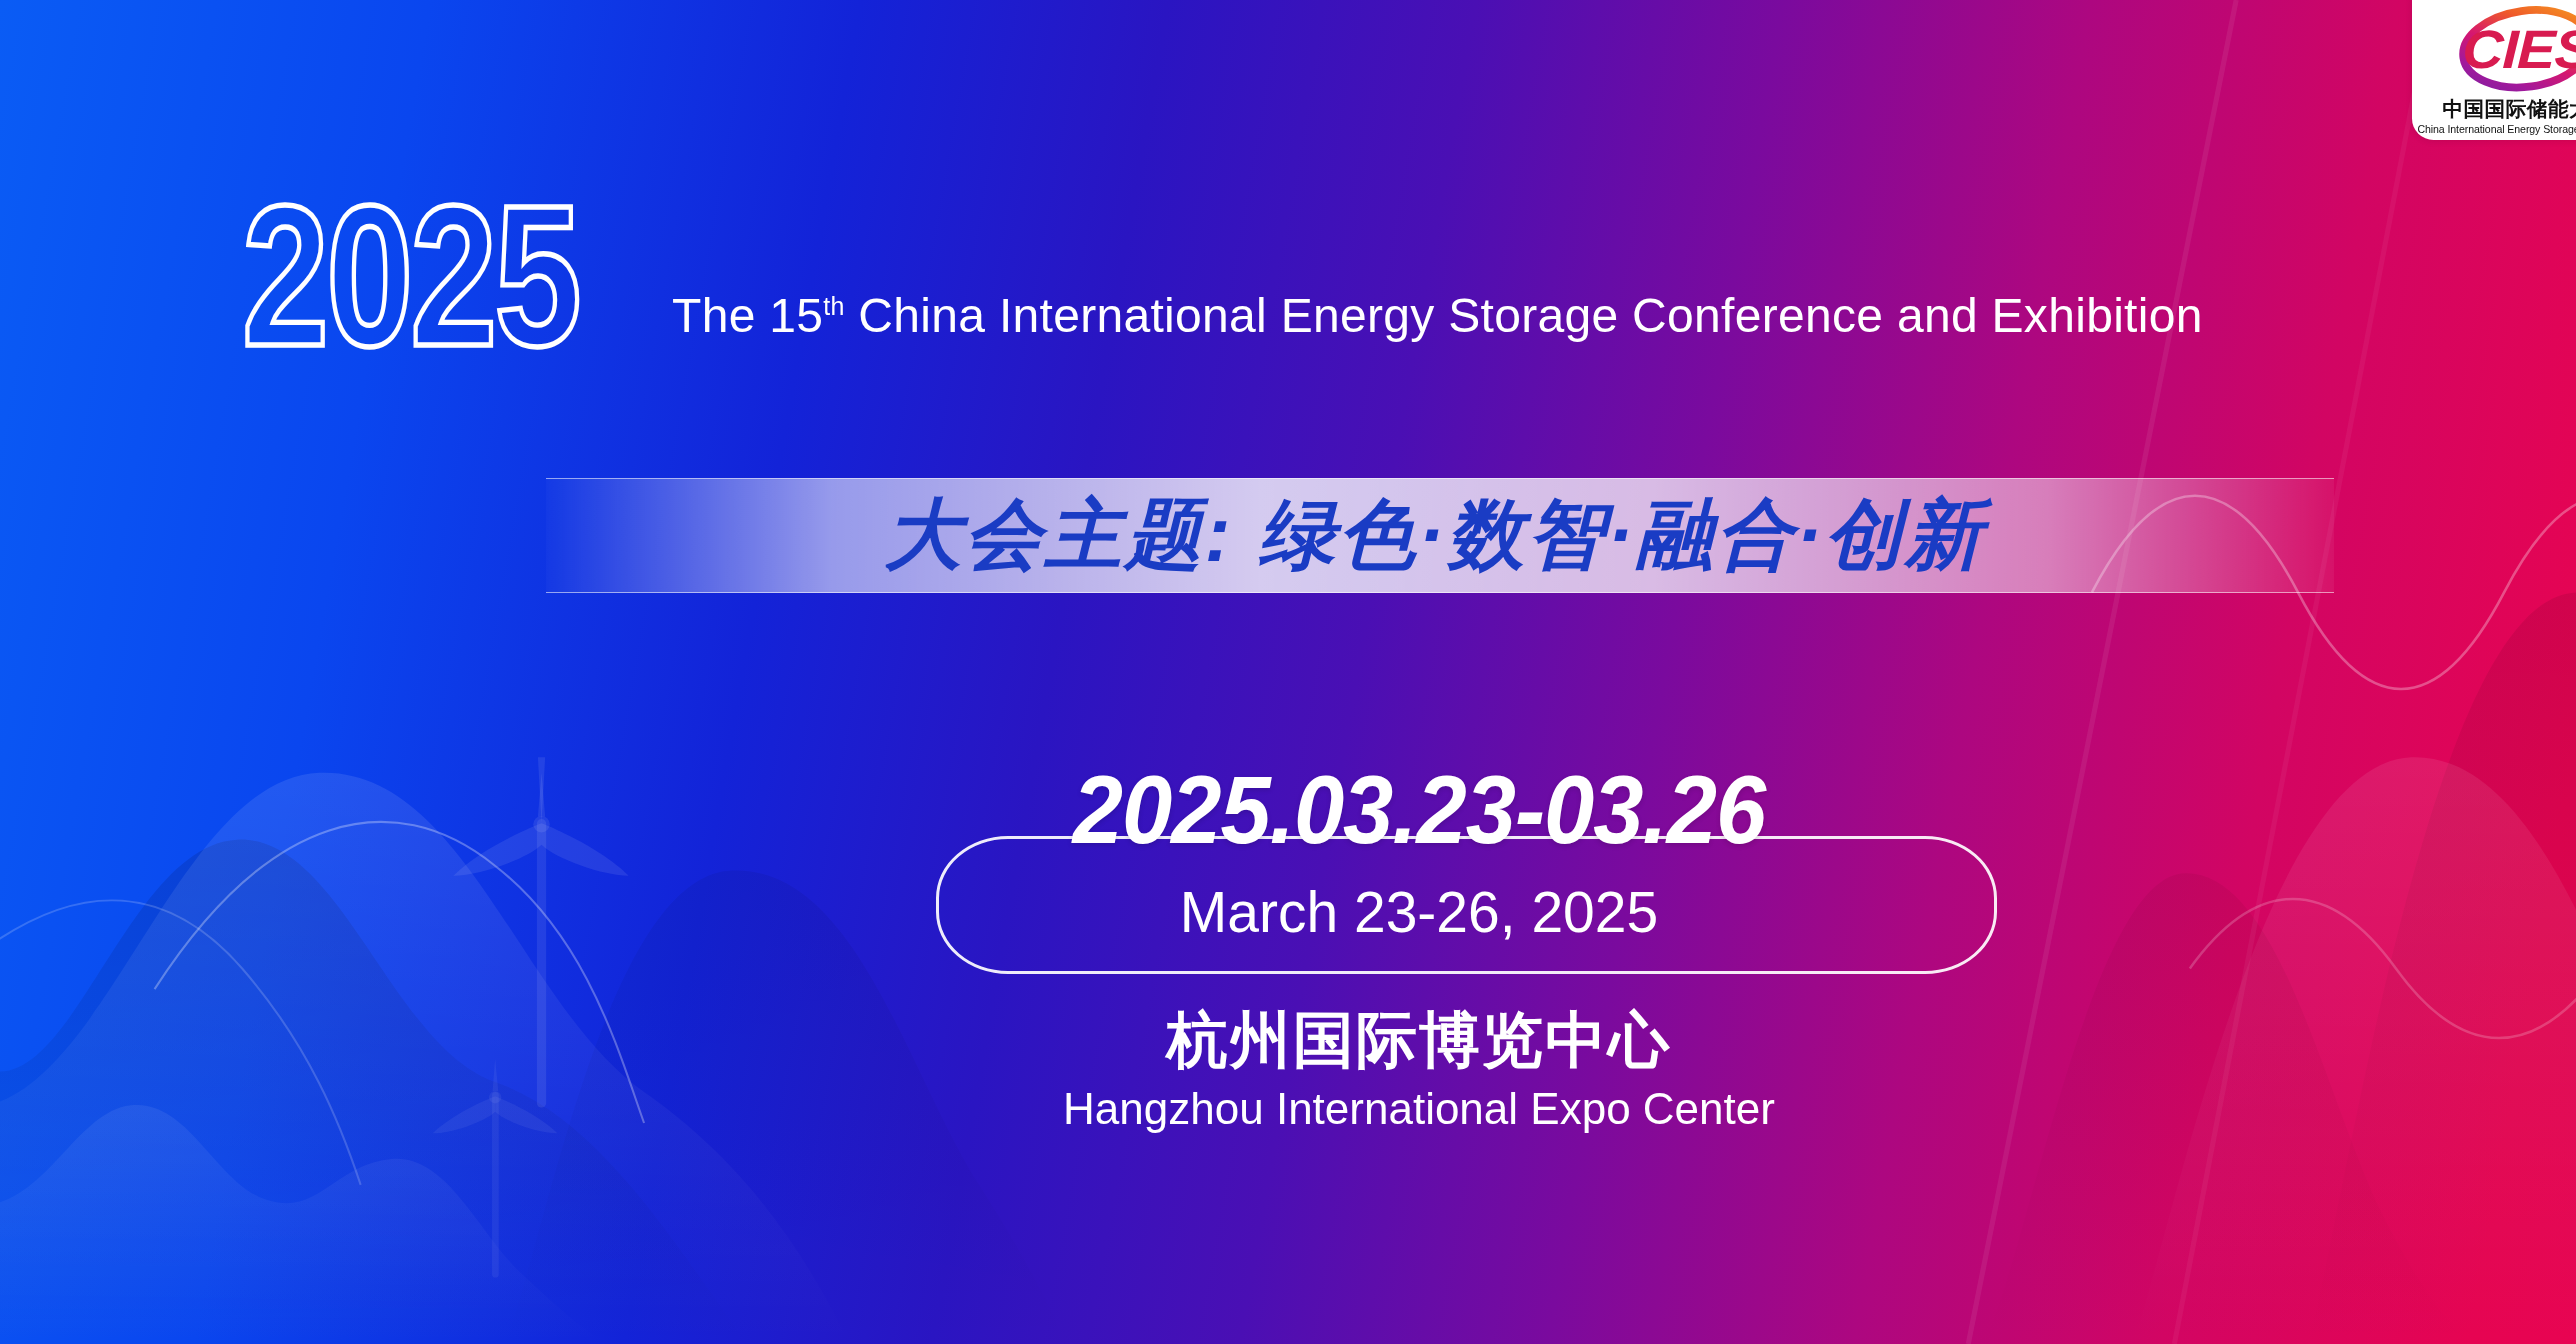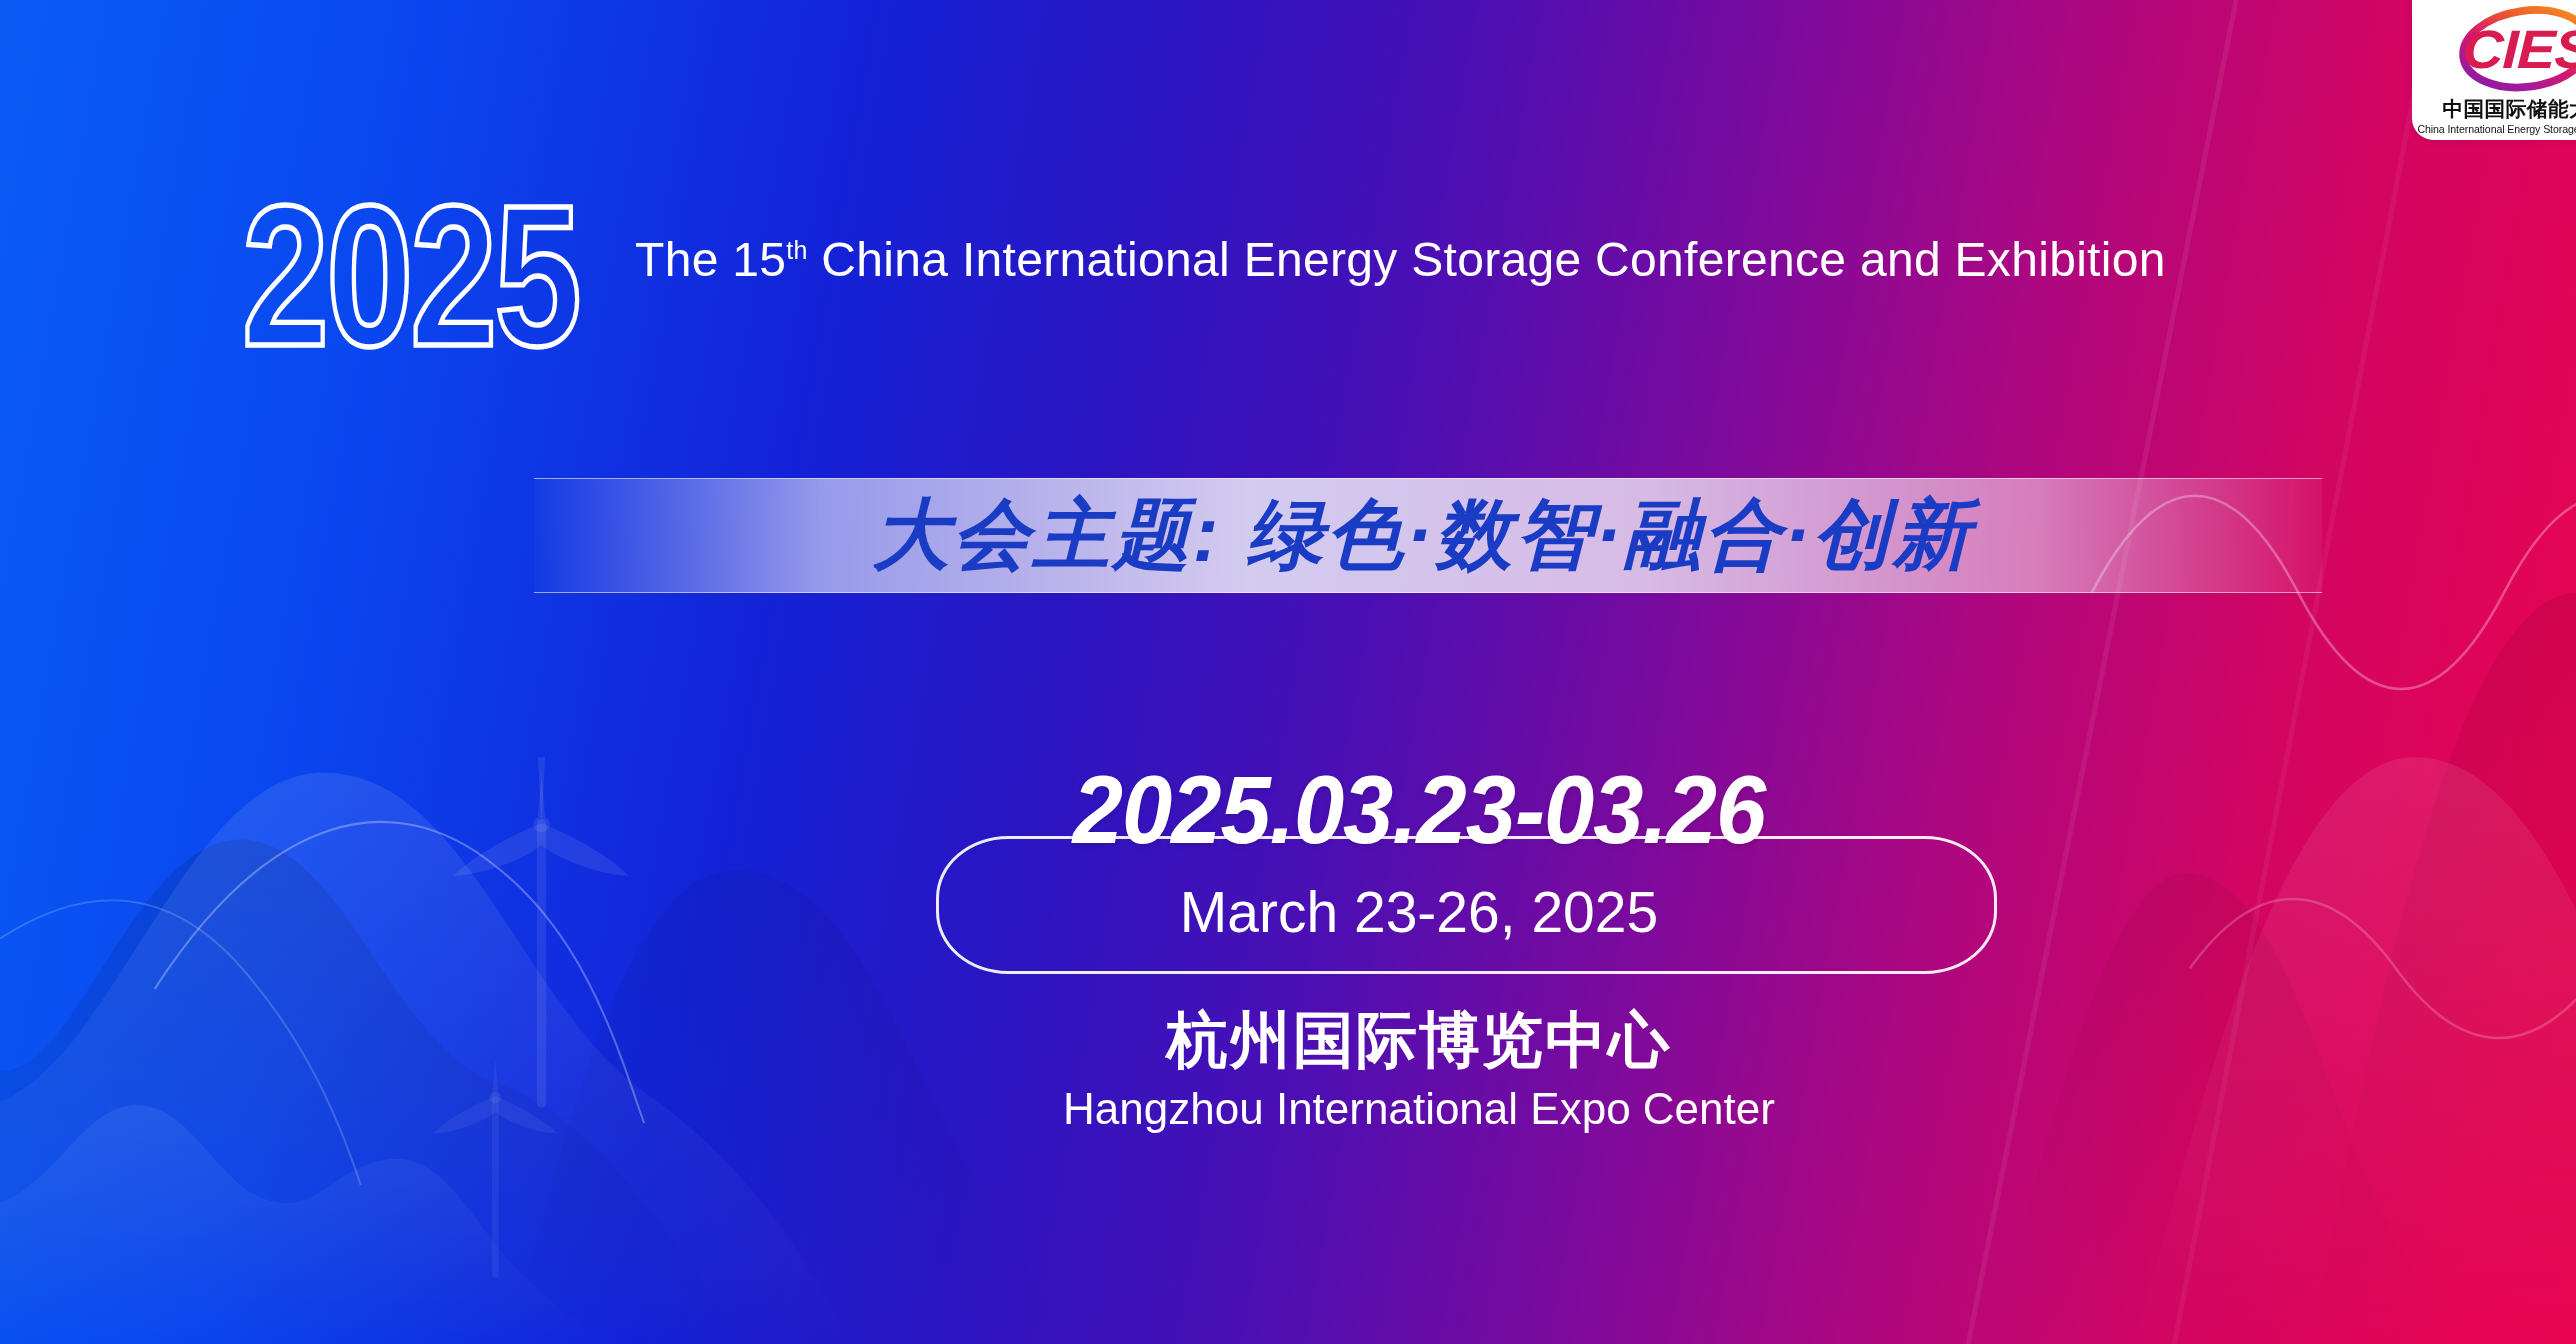--- a/index.html
+++ b/index.html
@@ -37,21 +37,22 @@
 
   
   .title-block {
     position: absolute;
     left: 242px;
     top: 170px;
     width: 2318px;
   }
   .title-row {
     display: flex;
-    align-items: center;
+    align-items: flex-end;
+    gap: 37px;
   }
   .year-2025 {
     font-family: "Liberation Sans Narrow", "Liberation Sans", sans-serif;
     font-size: 170px;
     font-weight: 700;
     letter-spacing: -3.1px;
     line-height: 0.95;
     color: transparent;
     -webkit-text-stroke: 4.6px #ffffff;
     text-stroke: 4.6px #ffffff;
@@ -86,21 +87,21 @@
   }
   .en-title sup {
     font-size: 0.52em;
     vertical-align: super;
     line-height: 0;
   }
 
   
   .theme-band {
     position: absolute;
-    left: 534px;
+    left: 546px;
     top: 478px;
     width: 1788px;
     height: 113px;
     background: linear-gradient(90deg,
         rgba(255,255,255,0.02) 0%,
         rgba(255,255,255,0.55) 16%,
         rgba(255,255,255,0.78) 40%,
         rgba(255,255,255,0.72) 62%,
         rgba(255,255,255,0.48) 84%,
         rgba(255,255,255,0.05) 100%);

